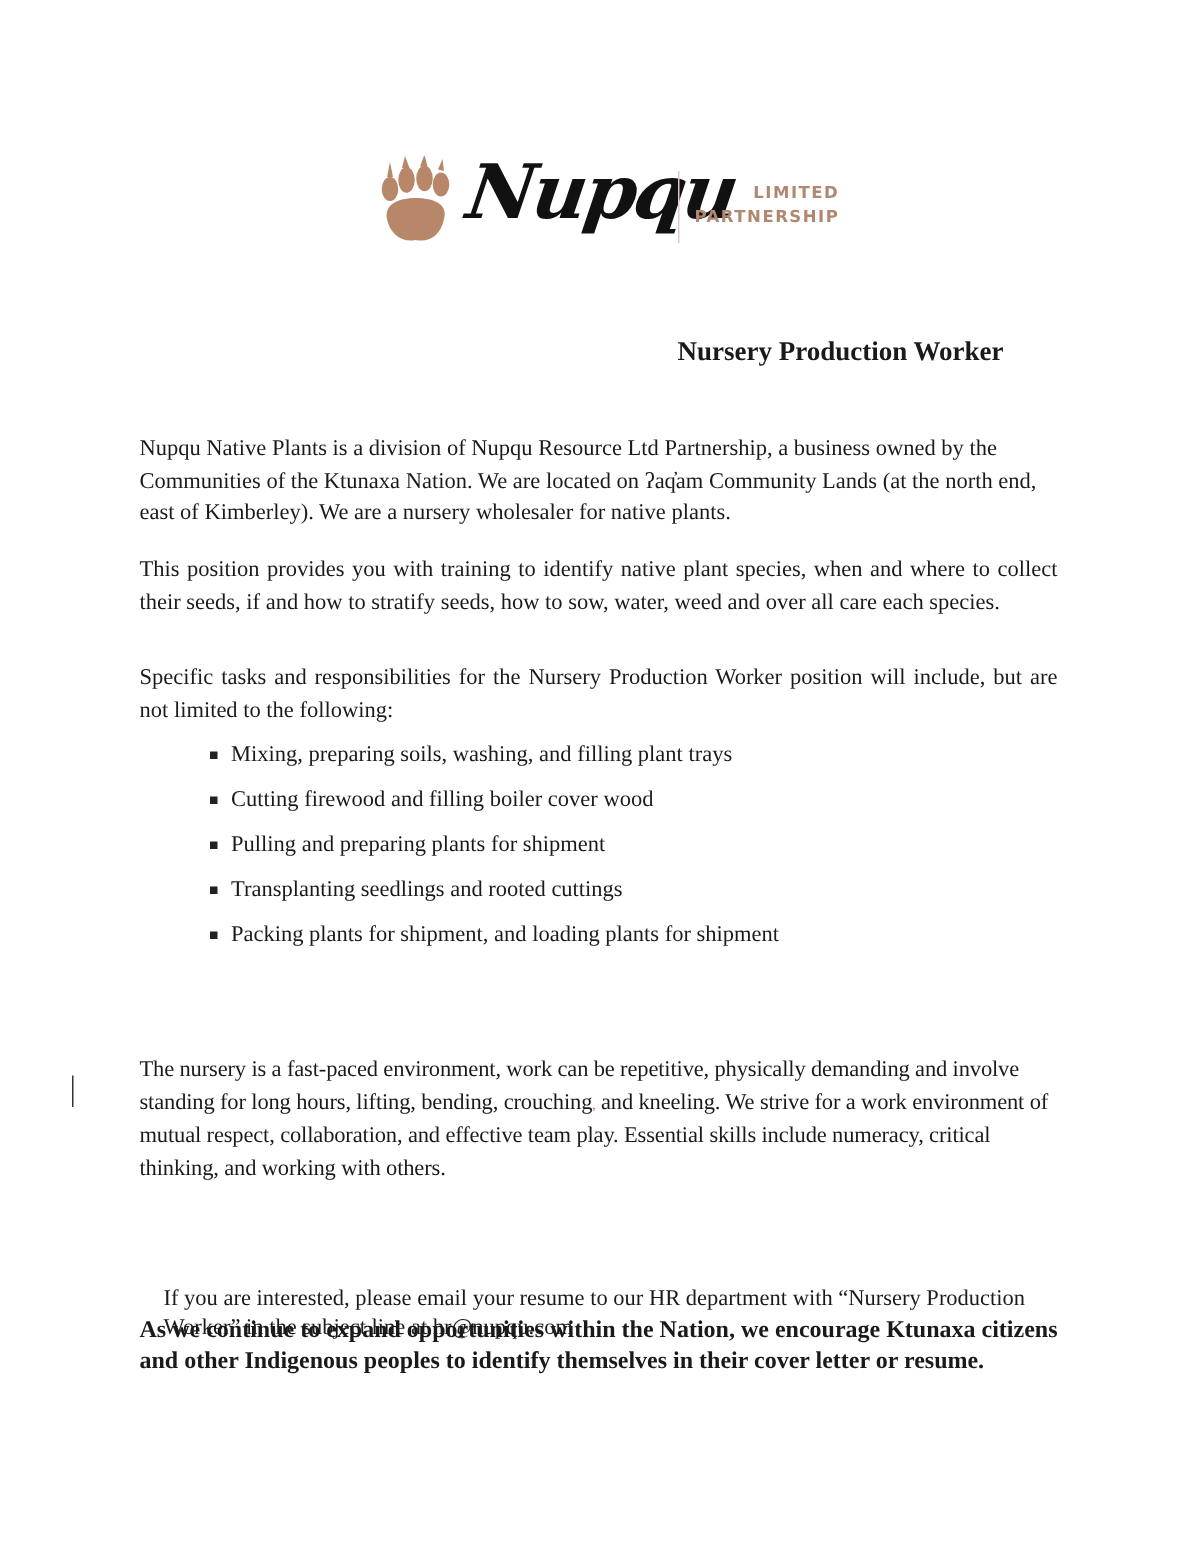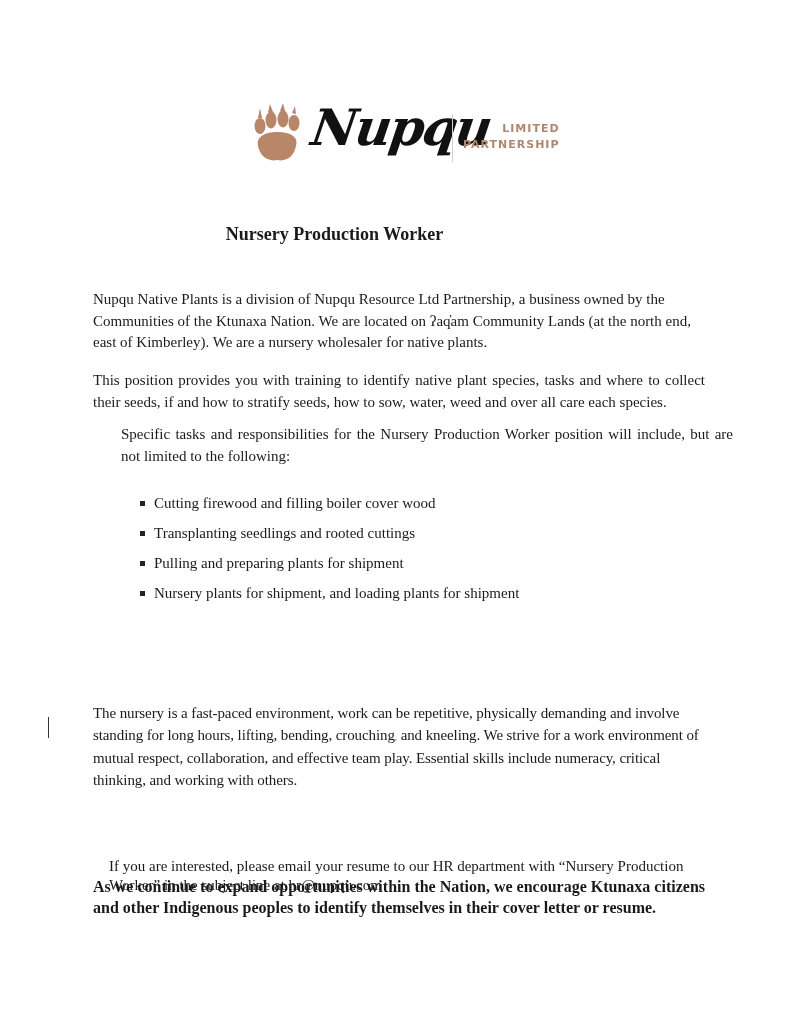--- a/index.html
+++ b/index.html
@@ -6,21 +6,21 @@
     body { width: 796px; height: 1030px; position: relative; overflow: hidden;
            font-family: "Liberation Serif", "DejaVu Serif", serif; color: #1a1a1a; }
     .logo { position: absolute; left: 252px; top: 104px; width: 300px; height: 64px; }
     .paw { position: absolute; left: 0; top: 0; width: 58px; height: 60px; }
     .wordmark { position: absolute; left: 60px; top: -6px; font-family: "DejaVu Serif", serif;
                 font-style: italic; font-weight: bold; font-size: 50px; color: #111;
                 letter-spacing: -2px; transform: skewX(-8deg); }
     .logo-divider { position: absolute; left: 200px; top: 10px; width: 1px; height: 48px; background: #d9cfc8; }
     .logo-sub { position: absolute; left: 211px; top: 17px; font-family: "DejaVu Sans", sans-serif;
                 font-size: 11px; font-weight: bold; color: #b08770; letter-spacing: 1px; line-height: 16px; text-align: right; }
-    .title { position: absolute; left: 0; width: 669px; top: 224px; text-align: center;
+    .title { position: absolute; left: 0; width: 669px; top: 224px; text-align: right;
              font-weight: bold; font-size: 18px; }
     .para { position: absolute; left: 93px; width: 612px; font-size: 15px; line-height: 21.5px; }
     .justify { text-align: justify; }
     ul.tasks { position: absolute; left: 140px; top: 492px; margin: 0; padding: 0; list-style: none; font-size: 15px; }
     ul.tasks li { height: 30px; line-height: 22px; position: relative; padding-left: 14px; }
     ul.tasks li .bullet { position: absolute; left: 0; top: 9px; width: 5px; height: 5px; background: #222; }
     .bold-para { font-weight: bold; font-size: 16px; line-height: 21px; }
     .cursor-bar { position: absolute; left: 48px; top: 717px; width: 1px; height: 21px; background: #333; }
     .red-mark { color: #d04a3a; font-size: 9px; }
   </style>
@@ -46,29 +46,30 @@
   <div class="logo-sub">
     <div>LIMITED</div>
     <div>PARTNERSHIP</div>
   </div>
 </div>
 
 <div class="title">Nursery Production Worker</div>
 
 <div class="para" style="top:289px;">Nupqu Native Plants is a division of Nupqu Resource Ltd Partnership, a business owned by the Communities of the Ktunaxa Nation. We are located on ʔaq̓am Community Lands (at the north end, east of Kimberley). We are a nursery wholesaler for native plants.</div>
 
-<div class="para justify" style="top:370px;">This position provides you with training to identify native plant species, tasks and where to collect their seeds, if and how to stratify seeds, how to sow, water, weed and over all care each species.</div>
+<div class="para justify" style="top:370px;">This position provides you with training to identify native plant species, when and where to collect their seeds, if and how to stratify seeds, how to sow, water, weed and over all care each species.</div>
 
-<div class="para justify" style="top:424px;margin-left:28px;">Specific tasks and responsibilities for the Nursery Production Worker position will include, but are not limited to the following:</div>
+<div class="para justify" style="top:442px;">Specific tasks and responsibilities for the Nursery Production Worker position will include, but are not limited to the following:</div>
 
 <ul class="tasks">
+  <li><span class="bullet"></span><span>Mixing, preparing soils, washing, and filling plant trays</span></li>
   <li><span class="bullet"></span><span>Cutting firewood and filling boiler cover wood</span></li>
+  <li><span class="bullet"></span><span>Pulling and preparing plants for shipment</span></li>
   <li><span class="bullet"></span><span>Transplanting seedlings and rooted cuttings</span></li>
-  <li><span class="bullet"></span><span>Pulling and preparing plants for shipment</span></li>
-  <li><span class="bullet"></span><span>Nursery plants for shipment, and loading plants for shipment</span></li>
+  <li><span class="bullet"></span><span>Packing plants for shipment, and loading plants for shipment</span></li>
 </ul>
 
 <div class="cursor-bar"></div>
 
 <div class="para" style="top:703px; letter-spacing:-0.1px;"><span>The nursery is a fast-paced environment, work can be repetitive, physically demanding and involve standing for long hours, lifting, bending, crouching</span><span class="red-mark">,</span><span> and kneeling.  We strive for a work environment of mutual respect, collaboration, and effective team play. Essential skills include numeracy, critical thinking, and working with others.</span></div>
 
 <div class="para" style="top:857px; line-height:19px;margin-left:16px;">If you are interested, please email your resume to our HR department with “Nursery Production Worker” in the subject line at hr@nupqu.com</div>
 
 <div class="para bold-para" style="top:876px; width:630px;">As we continue to expand opportunities within the Nation, we encourage Ktunaxa citizens and other Indigenous peoples to identify themselves in their cover letter or resume.</div>
 

